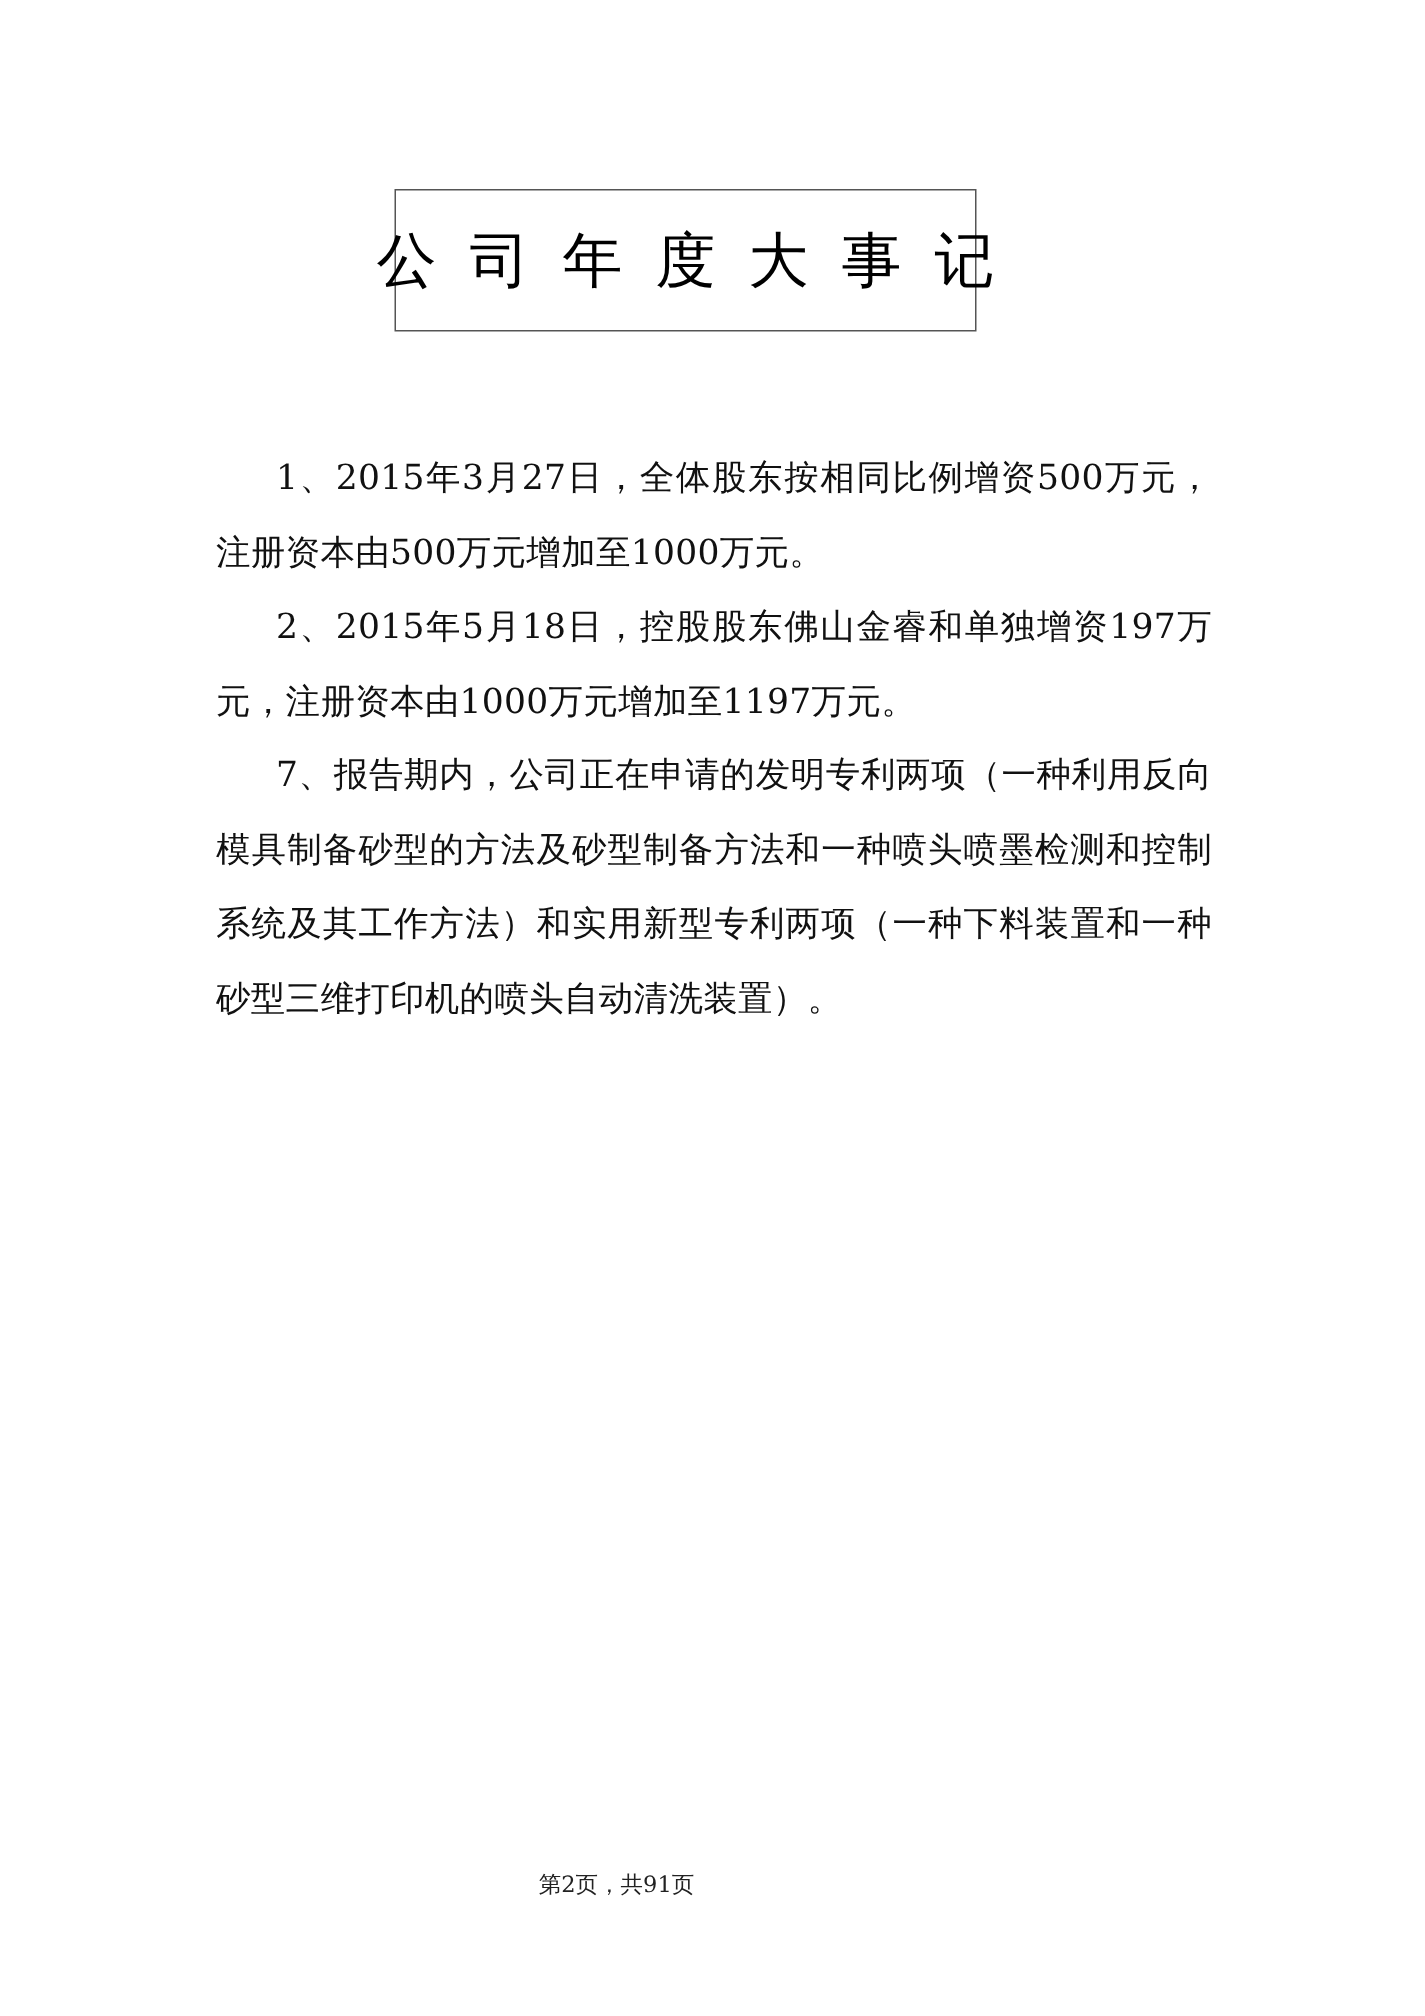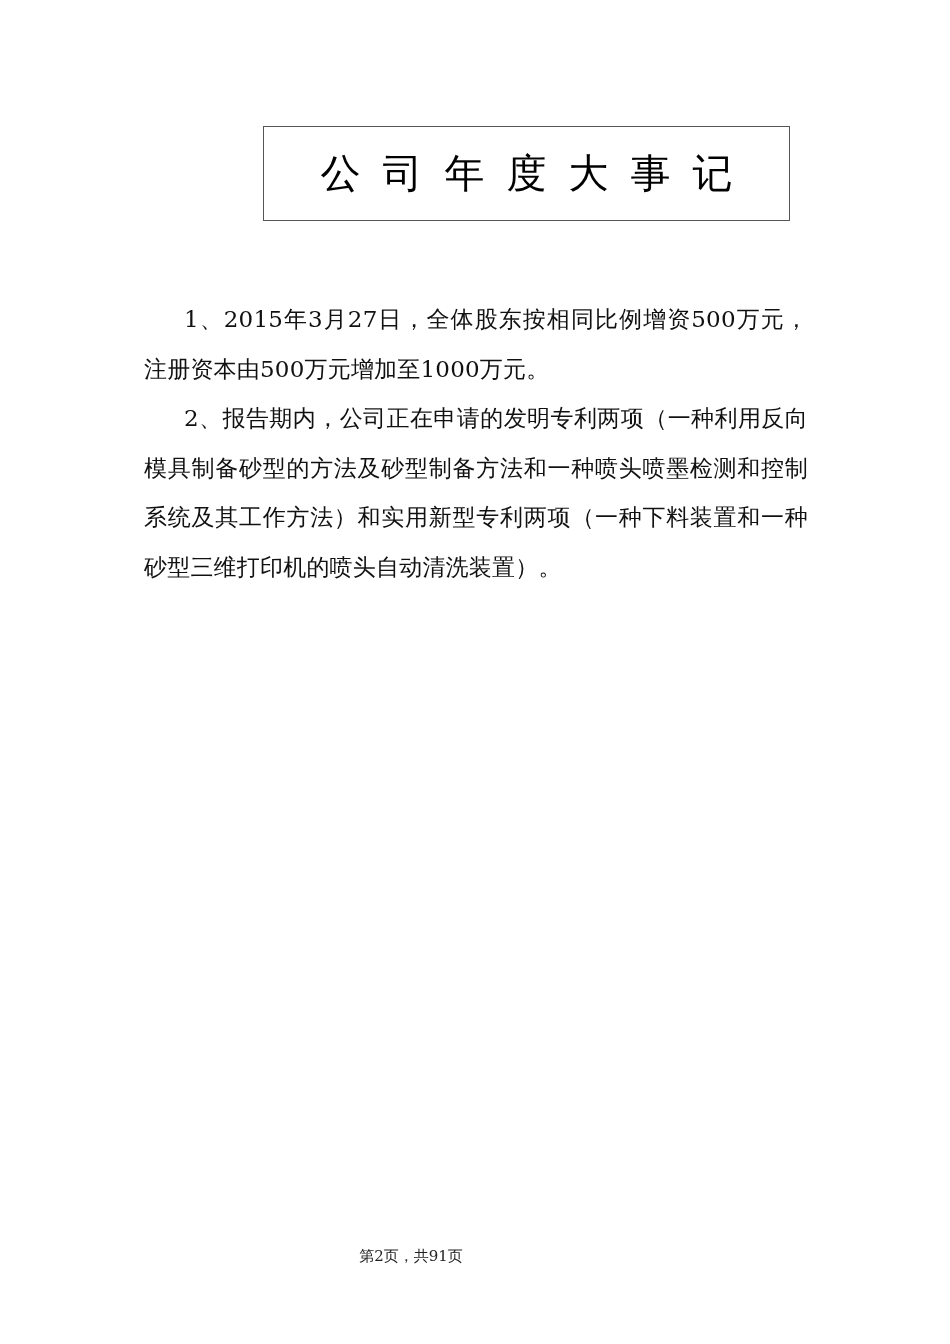--- a/index.html
+++ b/index.html
@@ -12,21 +12,21 @@
     height: 1344px;
     position: relative;
     overflow: hidden;
     font-family: "DejaVu Serif", "Liberation Serif", serif;
     color: #111111;
   }
   .title-box {
     position: absolute;
     left: 263px;
     top: 126px;
-    width: 527px;
+    width: 388px;
     height: 95px;
     border: 1px solid #555555;
     box-sizing: border-box;
     display: flex;
     align-items: center;
     justify-content: center;
   }
   .title-text {
     font-family: "DejaVu Sans", "Liberation Sans", sans-serif;
     font-size: 40px;
@@ -64,16 +64,17 @@
 </style>
 </head>
 <body>
 
 <div class="title-box">
   <span class="title-text">公司年度大事记</span>
 </div>
 
 <div class="content">
   <p class="para">1、2015年3月27日，全体股东按相同比例增资500万元，注册资本由500万元增加至1000万元。</p>
-  <p class="para">2、报告期内，公司正在申请的发明专利两项（一种利用反向模具制备砂型的方法及砂型制备方法和一种喷头喷墨检测和控制系统及其工作方法）和实用新型专利两项（一种下料装置和一种砂型三维打印机的喷头自动清洗装置）。</p>
+  <p class="para">2、2015年5月18日，控股股东佛山金睿和单独增资197万元，注册资本由1000万元增加至1197万元。</p>
+  <p class="para">7、报告期内，公司正在申请的发明专利两项（一种利用反向模具制备砂型的方法及砂型制备方法和一种喷头喷墨检测和控制系统及其工作方法）和实用新型专利两项（一种下料装置和一种砂型三维打印机的喷头自动清洗装置）。</p>
 </div>
 
 <div class="footer">第2页，共91页</div>
 
 </body></html>

